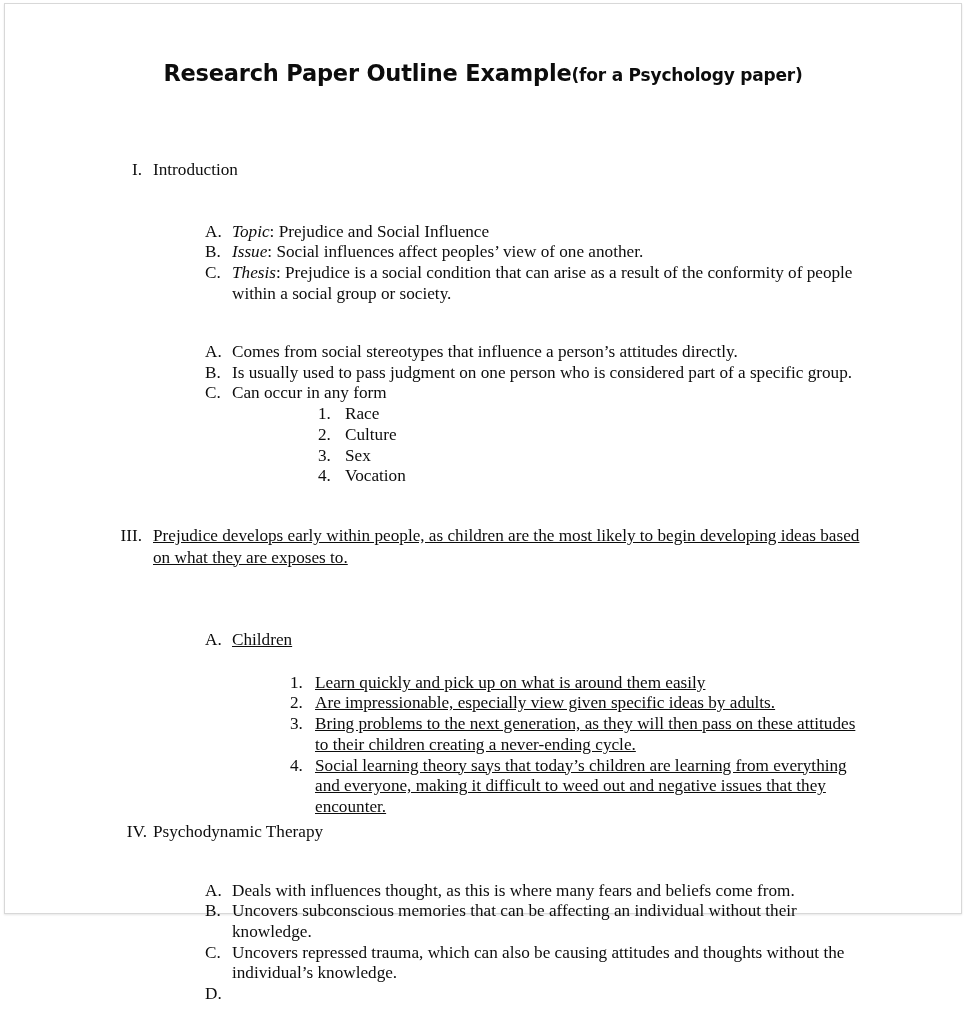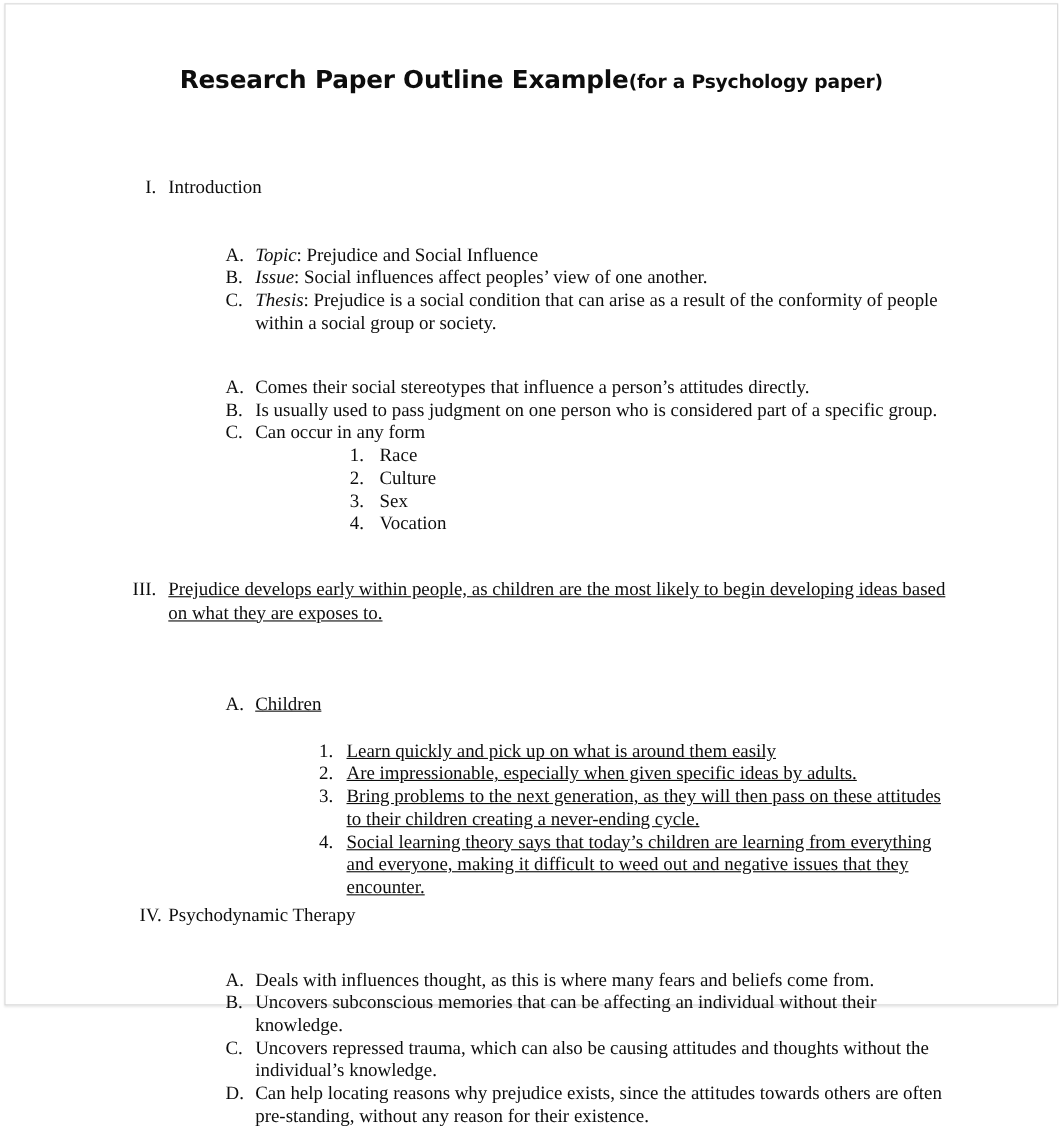--- a/index.html
+++ b/index.html
@@ -160,48 +160,48 @@
         <div class="section" style="top: 155px;">
           <div class="lvl1"><span class="marker">I.</span><span>Introduction</span></div>
           <div class="lvl2-list" style="margin-top: 41px;">
             <div class="lvl2"><span class="marker">A.</span><span><em class="term">Topic</em>: Prejudice and Social Influence</span></div>
             <div class="lvl2"><span class="marker">B.</span><span><em class="term">Issue</em>: Social influences affect peoples’ view of one another.</span></div>
             <div class="lvl2"><span class="marker">C.</span><span><em class="term">Thesis</em>: Prejudice is a social condition that can arise as a result of the conformity of people within a social group or society.</span></div>
           </div>
         </div>
         <div class="section" style="top: 297px;">
           <div class="lvl2-list" style="margin-top: 41px;">
-            <div class="lvl2"><span class="marker">A.</span><span>Comes their social stereotypes that influence a person’s attitudes directly.</span></div>
+            <div class="lvl2"><span class="marker">A.</span><span>Comes from social stereotypes that influence a person’s attitudes directly.</span></div>
             <div class="lvl2"><span class="marker">B.</span><span>Is usually used to pass judgment on one person who is considered part of a specific group.</span></div>
             <div class="lvl2"><span class="marker">C.</span><span>Can occur in any form</span></div>
             <div class="lvl3-list nest-deep">
               <div class="lvl3"><span class="marker">1.</span><span>Race</span></div>
               <div class="lvl3"><span class="marker">2.</span><span>Culture</span></div>
               <div class="lvl3"><span class="marker">3.</span><span>Sex</span></div>
               <div class="lvl3"><span class="marker">4.</span><span>Vocation</span></div>
             </div>
           </div>
         </div>
         <div class="section" style="top: 521px; text-decoration: underline;">
           <div class="lvl1"><span class="marker">III.</span><span>Prejudice develops early within people, as children are the most likely to begin developing ideas based on what they are exposes to.</span></div>
           <div class="lvl2-list" style="margin-top: 62px;">
             <div class="lvl2"><span class="marker">A.</span><span>Children</span></div>
             <div class="lvl3-list nest-mid" style="margin-top: 22px;">
               <div class="lvl3"><span class="marker">1.</span><span>Learn quickly and pick up on what is around them easily</span></div>
-              <div class="lvl3"><span class="marker">2.</span><span>Are impressionable, especially when given specific ideas by adults.</span></div>
+              <div class="lvl3"><span class="marker">2.</span><span>Are impressionable, especially view given specific ideas by adults.</span></div>
               <div class="lvl3"><span class="marker">3.</span><span>Bring problems to the next generation, as they will then pass on these attitudes to their children creating a never-ending cycle.</span></div>
               <div class="lvl3"><span class="marker">4.</span><span>Social learning theory says that today’s children are learning from everything and everyone, making it difficult to weed out and negative issues that they encounter.</span></div>
             </div>
           </div>
         </div>
         <div class="section" style="top: 817px;">
           <div class="lvl1 tight"><span class="marker">IV.</span><span>Psychodynamic Therapy</span></div>
           <div class="lvl2-list" style="margin-top: 38px;">
             <div class="lvl2"><span class="marker">A.</span><span>Deals with influences thought, as this is where many fears and beliefs come from.</span></div>
             <div class="lvl2"><span class="marker">B.</span><span>Uncovers subconscious memories that can be affecting an individual without their knowledge.</span></div>
             <div class="lvl2"><span class="marker">C.</span><span>Uncovers repressed trauma, which can also be causing attitudes and thoughts without the individual’s knowledge.</span></div>
-            <div class="lvl2"><span class="marker">D.</span><span>Can help locating reasons why prejudice exists, since the attitudes towards others are often pre-standing, without any reason for their existence.</span></div>
+            <div class="lvl2"><span class="marker">D.</span></div>
           </div>
         </div>
       </div>
 
   </div>
 </div>
 
 </body></html>

